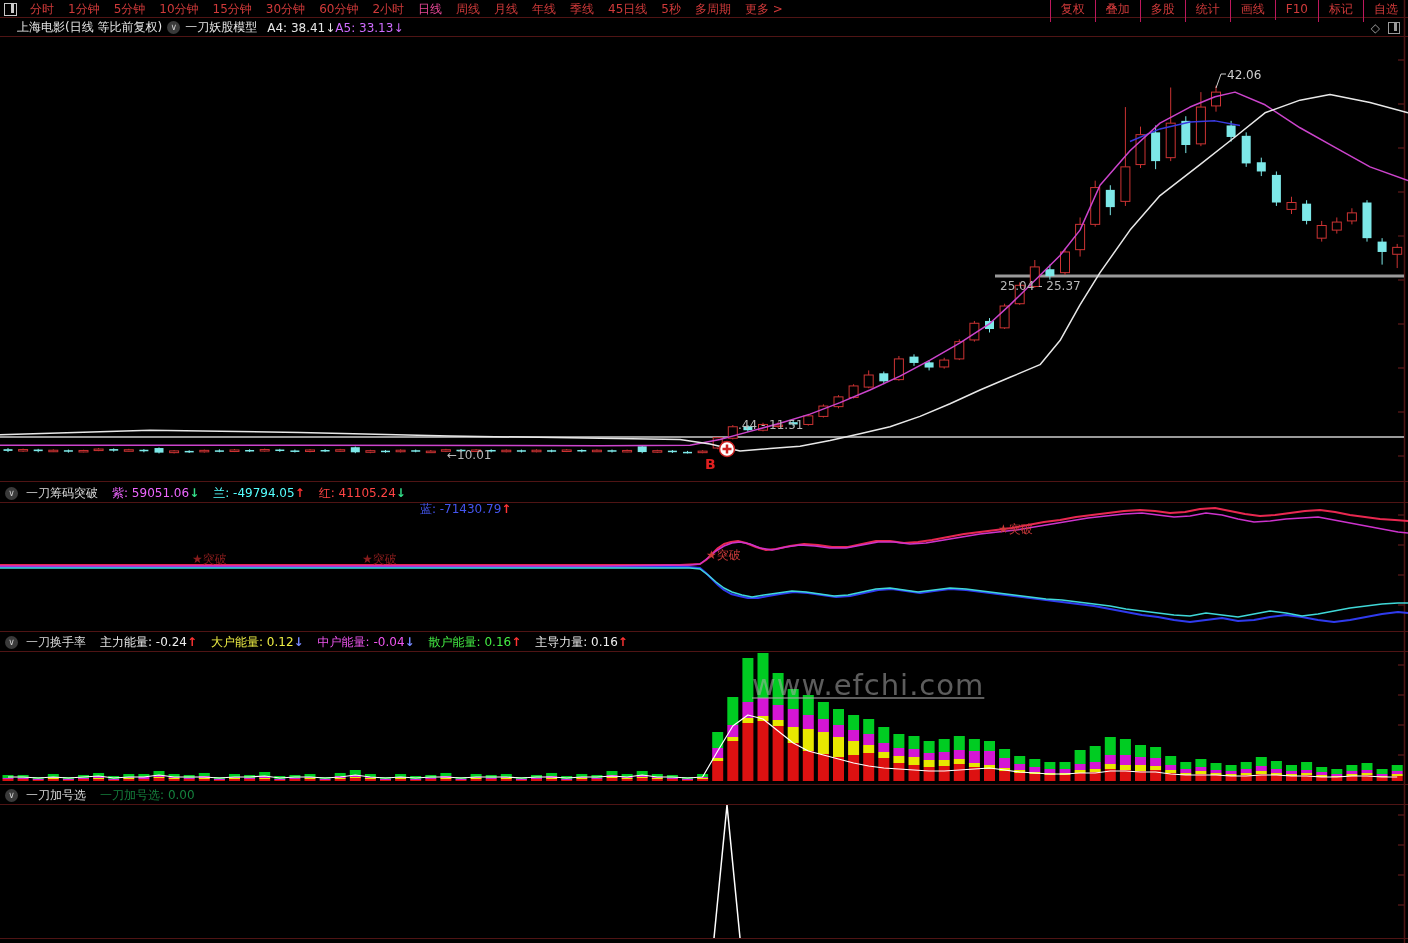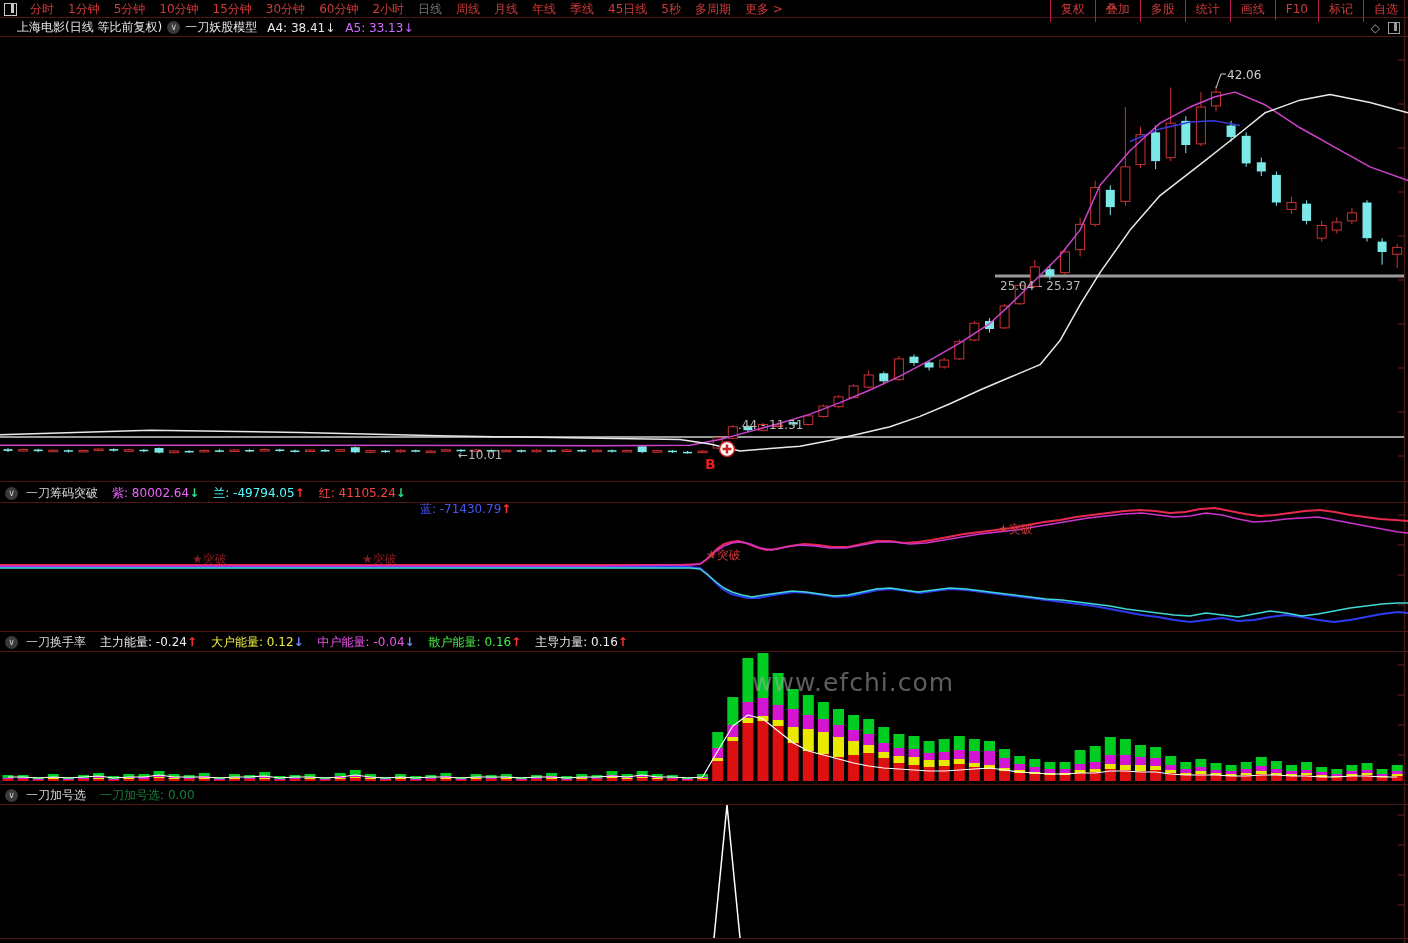--- a/index.html
+++ b/index.html
@@ -5,45 +5,45 @@
   html,body{margin:0;padding:0;background:#000;}
   .screen{position:relative;width:1408px;height:943px;background:#000;overflow:hidden;
           font-family:"DejaVu Sans","Liberation Sans",sans-serif;}
   
   .menubar{position:absolute;left:0;top:0;width:1408px;height:18px;display:flex;align-items:center;
            font-size:12px;color:#d03a3a;}
   .menubar .win-icon{width:11px;height:11px;border:1px solid #c9c9c9;margin:0 6px 0 4px;position:relative;}
   .menubar .win-icon::after{content:"";position:absolute;left:6px;top:0;width:3px;height:9px;background:#c9c9c9;}
   .menu-left{display:flex;gap:0;align-items:center;flex:1;}
   .menu-left .mi{padding:0 7px;white-space:nowrap;cursor:default;}
-  .menu-left .mi.active{color:#737373;}
+  .menu-left .mi.active{color:#ec4899;}
   .menu-right{display:flex;align-items:center;}
   .menu-right .mi{padding:4px 10px;border-left:1px solid #be185d;white-space:nowrap;}
   
   .titlebar{position:absolute;left:0;top:18px;width:1408px;height:19px;display:flex;align-items:center;
             font-size:12px;color:#e6e6e6;}
   .titlebar .stock{margin-left:17px;}
   .circle-chevron{display:inline-block;width:13px;height:13px;border-radius:50%;background:#3a3a3a;color:#cfcfcf;
                   font-size:9px;line-height:13px;text-align:center;margin:0 5px;}
   .titlebar .a4{color:#e6e6e6;margin-left:10px;}
-  .titlebar .a5{color:#cf6cff;margin-left:10px;}
+  .titlebar .a5{color:#cf6cff;}
   .titlebar .right-icons{margin-left:auto;margin-right:8px;color:#9a9a9a;display:flex;gap:8px;align-items:center;}
   .box-icon{width:10px;height:10px;border:1px solid #9a9a9a;position:relative;display:inline-block;}
   .box-icon::after{content:"";position:absolute;left:5px;top:0;width:3px;height:8px;background:#9a9a9a;}
   
   .panel-header{position:absolute;left:0;width:1408px;display:flex;align-items:center;font-size:12px;color:#dcdcdc;}
   .panel-header .stat{margin-left:14px;white-space:nowrap;}
   .panel-header .ttl{margin-left:3px;}
   .stat .arr{font-weight:bold;}
   
   .chart-label{position:absolute;font-size:12px;color:#b8b8b8;white-space:nowrap;}
   .b-mark{position:absolute;color:#e02020;font-size:14px;font-weight:bold;}
   .bk-label{position:absolute;font-size:12px;white-space:nowrap;}
-  .watermark{position:absolute;left:752px;top:668px;font-size:25px;color:rgba(170,170,170,0.55);
-             letter-spacing:1px;}
+  .watermark{position:absolute;left:752px;top:668px;font-size:29px;color:rgba(170,170,170,0.55);
+             letter-spacing:1px;text-decoration:underline;}
   svg{position:absolute;left:0;top:0;}
 </style>
 </head>
 <body>
 
 <div class="screen">
 
   <svg id="chart-svg" width="1408" height="943">
       <line x1="0" y1="17.5" x2="1408" y2="17.5" stroke="#4f1414" stroke-width="1"></line>
       <line x1="0" y1="36.5" x2="1408" y2="36.5" stroke="#4f1414" stroke-width="1"></line>
@@ -673,21 +673,21 @@
     <span class="a5"><span>A5: 33.13</span><span>↓</span></span>
     <span class="right-icons">
       <span>◇</span>
       <span class="box-icon"></span>
     </span>
   </div>
 
   <div class="panel-header" id="p2-header" style="top:483px;height:20px;">
     <span class="circle-chevron">∨</span>
     <span class="ttl">一刀筹码突破</span>
-  <span class="stat" style="color: rgb(238, 102, 255);"><span>紫: 80002.64</span><span class="arr" style="color: rgb(51, 221, 136);">↓</span></span>
+  <span class="stat" style="color: rgb(238, 102, 255);"><span>紫: 59051.06</span><span class="arr" style="color: rgb(51, 221, 136);">↓</span></span>
       <span class="stat" style="color: rgb(85, 255, 255);"><span>兰: -49794.05</span><span class="arr" style="color: rgb(255, 51, 51);">↑</span></span>
       <span class="stat" style="color: rgb(255, 68, 68);"><span>红: 41105.24</span><span class="arr" style="color: rgb(51, 221, 136);">↓</span></span>
       <span class="stat" style="color: rgb(68, 85, 238); margin-top: 33px;"><span>蓝: -71430.79</span><span class="arr" style="color: rgb(255, 51, 51);">↑</span></span>
     </div>
   <div class="panel-header" id="p3-header" style="top:633px;height:19px;">
     <span class="circle-chevron">∨</span>
     <span class="ttl">一刀换手率</span>
   <span class="stat" style="color: rgb(238, 238, 238);"><span>主力能量: -0.24</span><span class="arr" style="color: rgb(255, 51, 51);">↑</span></span>
       <span class="stat" style="color: rgb(238, 238, 68);"><span>大户能量: 0.12</span><span class="arr" style="color: rgb(119, 136, 255);">↓</span></span>
       <span class="stat" style="color: rgb(238, 85, 238);"><span>中户能量: -0.04</span><span class="arr" style="color: rgb(119, 136, 255);">↓</span></span>
@@ -695,21 +695,21 @@
       <span class="stat" style="color: rgb(238, 238, 238);"><span>主导力量: 0.16</span><span class="arr" style="color: rgb(255, 51, 51);">↑</span></span>
     </div>
   <div class="panel-header" id="p4-header" style="top:786px;height:18px;">
     <span class="circle-chevron">∨</span>
     <span class="ttl">一刀加号选</span>
     <span class="stat" style="color:#15803d;">
       <span>一刀加号选:</span> <span>0.00</span>
     </span>
   </div>
 
-  <div class="chart-label" style="left:458px;top:448px;text-align:center;">
+  <div class="chart-label" style="left:447px;top:448px;text-align:center;">
     <span>←</span><span>10.01</span>
   </div>
   <div class="chart-label" style="left:738px;top:418px;">.44 - 11.51</div>
   <div class="chart-label" style="left:1000px;top:279px;">25.04 - 25.37</div>
   <div class="chart-label" style="left:1227px;top:68px;color:#cfcfcf;">42.06</div>
   <div class="b-mark" style="left:705px;top:456px;">B</div>
 
   <div class="watermark">www.efchi.com</div>
 
 <div class="bk-label" style="left: 192px; top: 551px; color: rgb(138, 29, 29);">★突破</div>

